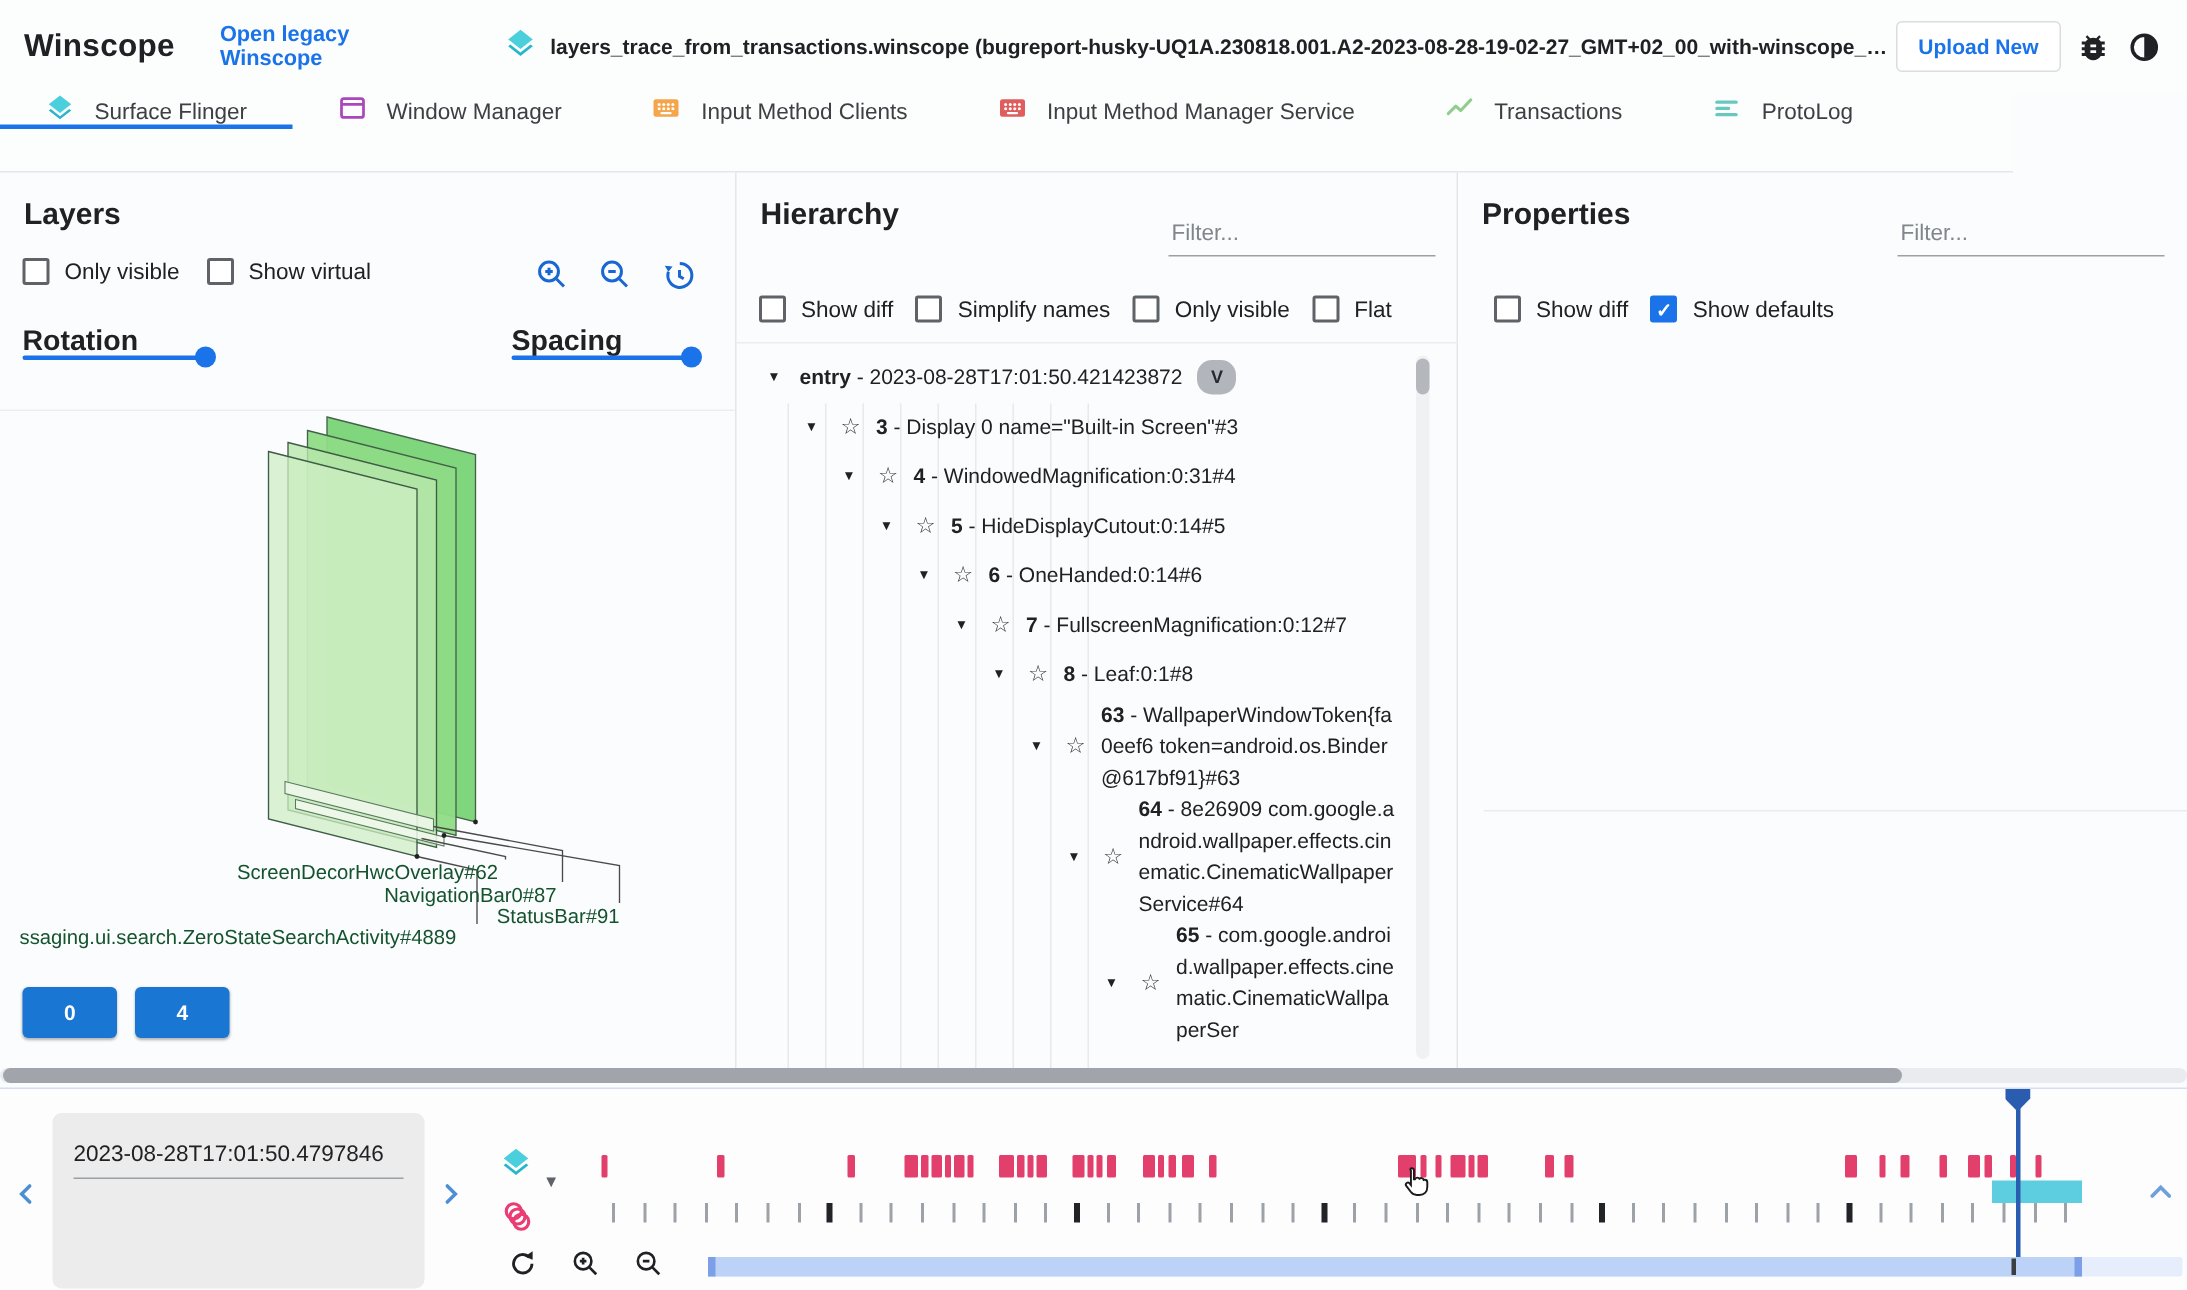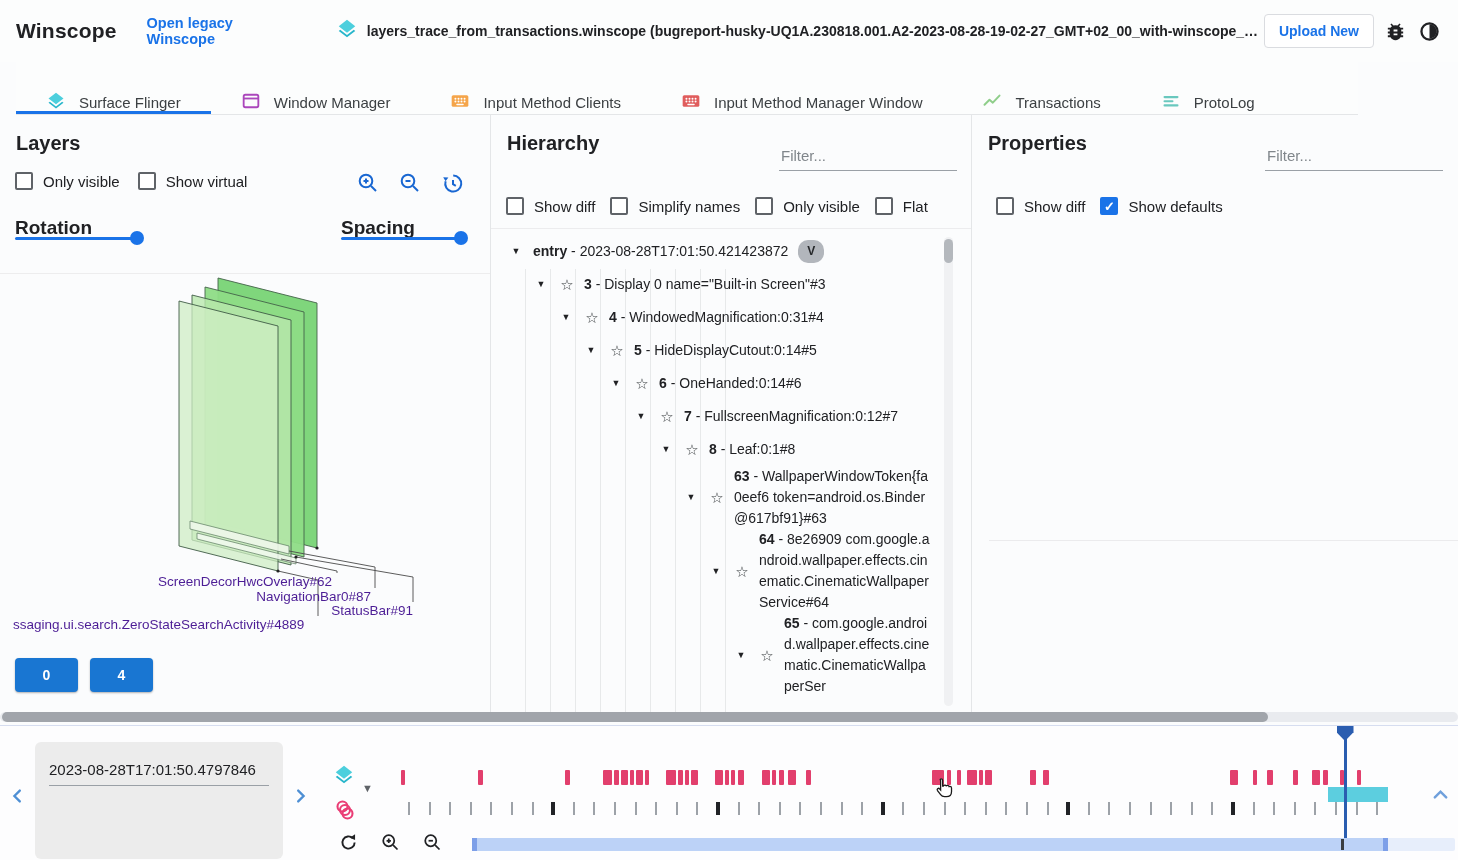--- a/index.html
+++ b/index.html
@@ -10,21 +10,21 @@
   .topbar{position:absolute;top:0;left:0;width:1458px;height:62px;display:flex;align-items:center;padding:0 16px;background:#fcfdfd}
   .apptitle{font-size:21px;font-weight:700;letter-spacing:.2px}
   .legacy{margin-left:30px;font-size:14.5px;font-weight:700;color:#1a73e8;cursor:pointer}
   .filegrp{margin-left:36px;display:flex;align-items:center;gap:9px;min-width:0}
   .filename{font-size:14px;font-weight:700;white-space:nowrap;overflow:hidden;text-overflow:ellipsis;max-width:930px}
   .trail{margin-left:auto;display:flex;align-items:center;gap:8px}
   .uploadbtn{border:1px solid #dadce0;background:#fff;border-radius:4px;padding:8px 14px;font-size:14px;font-weight:700;color:#1a73e8;font-family:inherit;cursor:pointer;white-space:nowrap}
   .iconbtn{width:26px;height:26px;display:flex;align-items:center;justify-content:center;cursor:pointer}
 
   
-  .tabbar{position:absolute;top:62px;left:16px;width:1342px;height:53px;display:flex;align-items:flex-end;background:#fcfdfd;border-bottom:1px solid #e4e6e8;overflow:hidden}
+  .tabbar{position:absolute;top:62px;left:0;width:1342px;height:53px;display:flex;align-items:flex-start;background:#fcfdfd;border-bottom:1px solid #e4e6e8;overflow:hidden}
   .tab{display:flex;align-items:center;gap:13px;padding:0 30px;font-size:15px;color:#3c4043;flex:0 0 auto;cursor:pointer;white-space:nowrap}
   .tab.active{box-shadow:inset 0 -3px 0 #1a73e8}
 
   
   .main{position:absolute;top:115px;left:0;width:1458px;height:597px;display:flex}
   .panel{position:relative;height:100%}
   .panel-layers{width:490px}
   .panel-hierarchy{width:482px;border-left:1px solid #e4e6e8;border-right:1px solid #e4e6e8}
   .panel-properties{flex:1}
   .ptitle{position:absolute;top:17px;left:16px;font-size:20px;font-weight:600}
@@ -39,21 +39,21 @@
   
   .lay-cbs{top:57px;left:15px}
   .lay-tools{position:absolute;top:55px;left:355px;display:flex;gap:16px}
   .lay-tools .iconbtn{width:26px;height:26px}
   .sliderlbl{position:absolute;font-size:19px;font-weight:600}
   .slider{position:absolute;height:14px}
   .slider .trk{position:absolute;top:6px;left:0;right:0;height:3px;background:#1a73e8;border-radius:2px}
   .slider .thumb{position:absolute;top:0;right:-7px;width:14px;height:14px;border-radius:50%;background:#1a73e8;cursor:pointer}
   .canvas-sep{position:absolute;top:158px;left:0;right:0;border-top:1px solid #ededee}
   .scene{position:absolute;top:150px;left:0;pointer-events:none}
-  .l3d{position:absolute;font-size:13.5px;white-space:nowrap;color:#4c1d95}
+  .l3d{position:absolute;font-size:13.5px;white-space:nowrap;color:#14532d}
   .l3d1{top:459px;right:158px}.l3d2{top:474px;right:119px}.l3d3{top:488px;right:77px}.l3d4{top:502px;left:13px}
   .dispbtn{position:absolute;top:543px;width:63px;height:34px;background:#1976d2;border:none;border-radius:4px;color:#fff;font-size:14px;font-weight:700;font-family:inherit;cursor:pointer;box-shadow:0 1px 2px rgba(0,0,0,.3)}
   .dispbtn.b0{left:15px}.dispbtn.b1{left:90px}
 
   
   .filter{position:absolute;top:26px;width:178px}
   .filter input{width:100%;border:none;border-bottom:1px solid #9aa0a6;background:transparent;font-size:15px;font-family:inherit;padding:6px 2px;color:#202124;outline:none}
   .filter input::placeholder{color:#80868b}
 
   
@@ -174,21 +174,21 @@
             <circle cx="10.2" cy="9.2" r="1.2"></circle>
             <circle cx="13.8" cy="9.2" r="1.2"></circle>
             <circle cx="17.5" cy="9.2" r="1.2"></circle>
             <circle cx="6.5" cy="12.6" r="1.2"></circle>
             <circle cx="10.2" cy="12.6" r="1.2"></circle>
             <circle cx="13.8" cy="12.6" r="1.2"></circle>
             <circle cx="17.5" cy="12.6" r="1.2"></circle>
             <rect x="7.5" y="15.2" width="9" height="1.8" rx=".9"></rect>
           </g>
         </svg></span>
-    <span>Input Method Manager Window</span>
+    <span>Input Method Manager Service</span>
   </div>
   <div class="tab">
     <span><svg width="20" height="20" viewBox="0 0 24 24">
           <path d="M3 16.5 9 10.5 13 14 21 5.5" fill="none" stroke="#8fce8a" stroke-width="2.4" stroke-linecap="round" stroke-linejoin="round"></path>
         </svg></span>
     <span>Transactions</span>
   </div>
   <div class="tab">
     <span><svg width="20" height="20" viewBox="0 0 24 24" fill="#69c8be">
           <rect x="3" y="6" width="18" height="2.6" rx="1.3"></rect>

